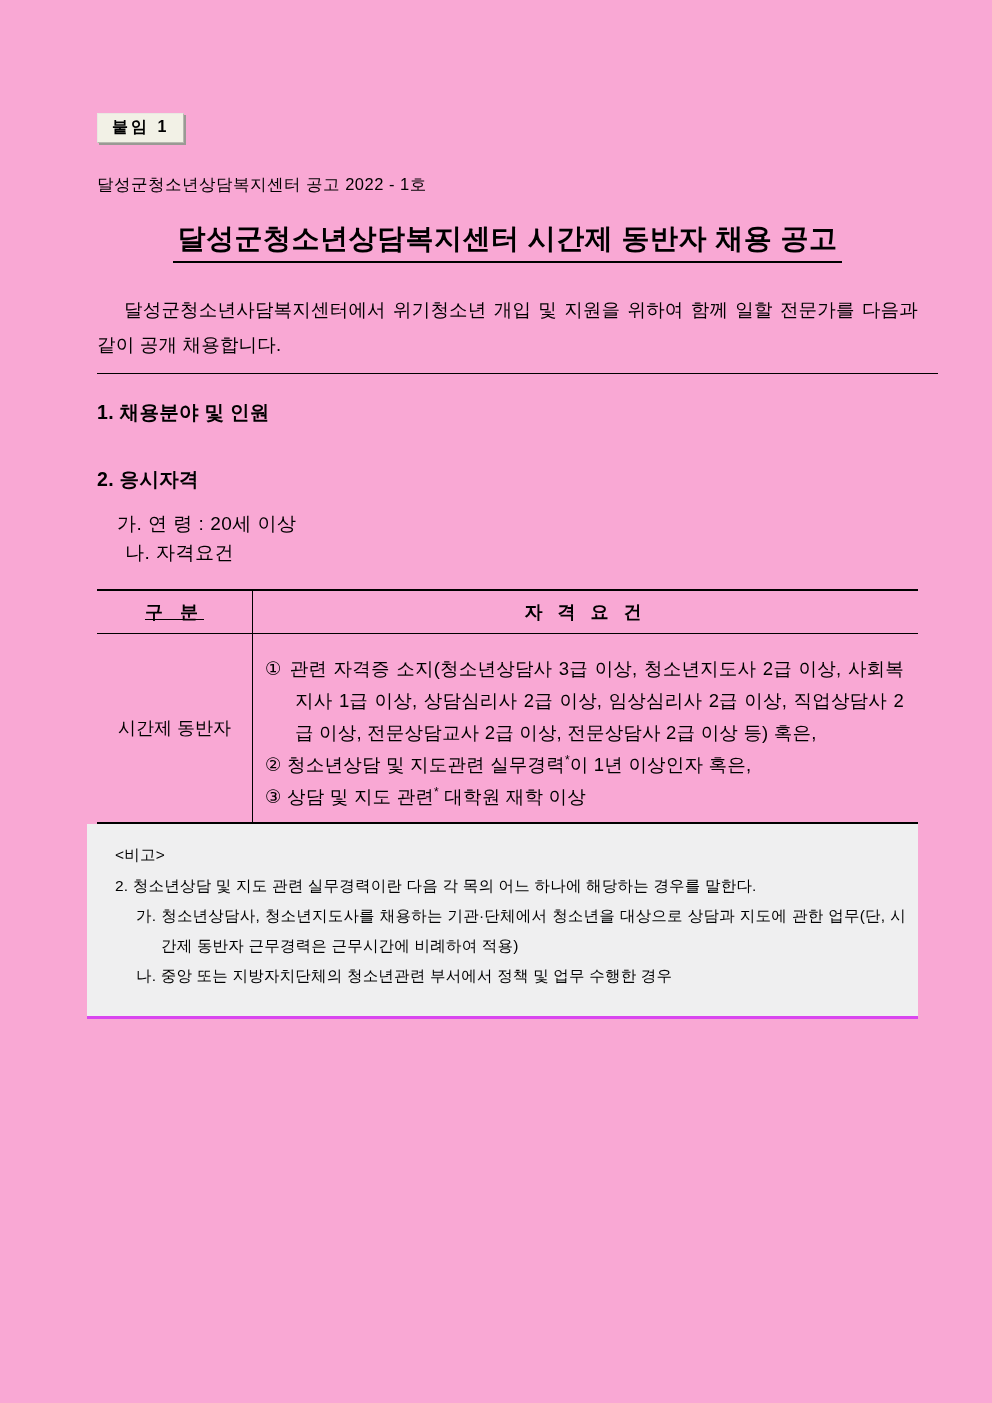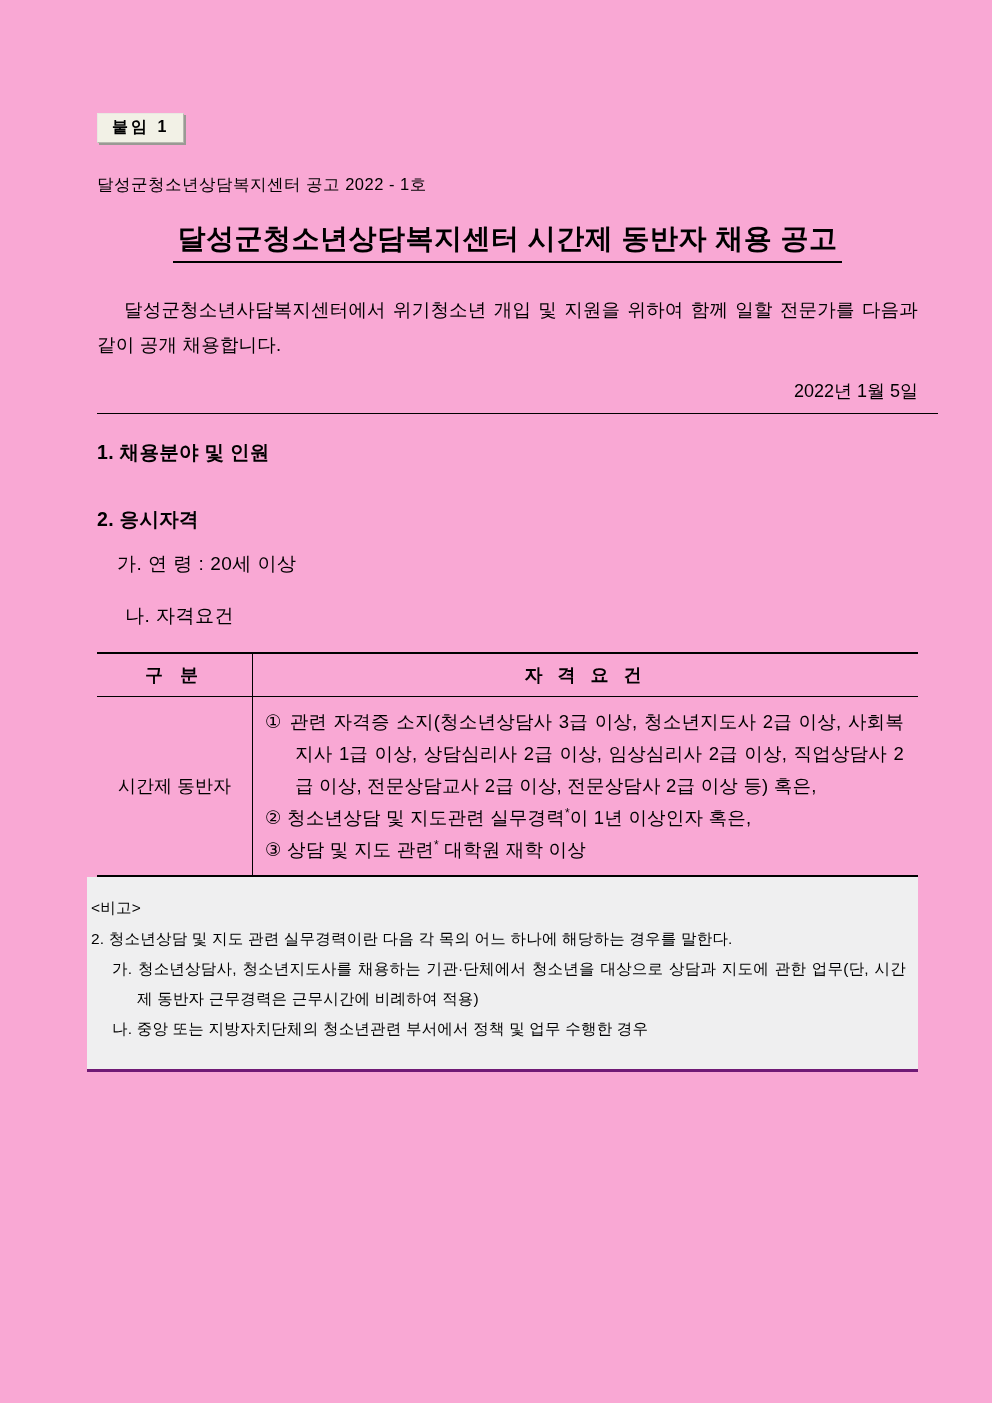--- a/index.html
+++ b/index.html
@@ -60,40 +60,40 @@
   }
   table.doc td{vertical-align:middle;text-align:center;}
   table.doc th + th, table.doc td + td{border-left:1.5px solid #000;}
   .t1-col-field{width:144px;}
   .t1-col-count{width:50px;}
   .t1-col-job{width:260px;}
   .t1-row td{height:96px;font-size:18px;line-height:1.55;}
   .count-cell{font-weight:700;}
   .duty-cell{text-align:left !important;padding-left:12px;}
   .sec2-item-a{margin-top:18px;margin-left:20px;font-size:19px;letter-spacing:.5px;}
-  .sec2-item-b{margin-top:26px;margin-left:28px;font-size:19px;letter-spacing:.5px;}
+  .sec2-item-b{margin-top:3px;margin-left:28px;font-size:19px;letter-spacing:.5px;}
   table.doc2{margin-top:23px;}
-  .t2-col-label{width:153px;}
+  .t2-col-label{width:153px;text-decoration:underline;}
   .t2-header-right{letter-spacing:5px;}
   .label-cell{font-size:18px;}
   .qual-cell{
     text-align:left !important;
-    padding:9px 14px 9px 12px;
+    padding:19px 14px 9px 12px;
     font-size:18.5px;line-height:1.73;
   }
   .qual-item{padding-left:30px;text-indent:-30px;text-align:justify;letter-spacing:.2px;}
   sup.star{font-size:12px;vertical-align:super;line-height:0;}
   
   .note-box{
     margin-left:-10px;
     width:calc(100% + 10px);
     box-sizing:border-box;
     background:#efeff0;
-    border-bottom:3px solid #701a75;
-    padding:16px 12px 26px 4px;
+    border-bottom:3px solid #d946ef;
+    padding:16px 12px 26px 28px;
     font-size:15.5px;line-height:1.92;
     letter-spacing:.2px;
   }
   .note-label{margin-bottom:2px;}
   .note-item{padding-left:21px;text-indent:-21px;text-align:justify;}
   .note-sub{padding-left:46px;text-indent:-25px;text-align:justify;}
 </style>
 </head>
 <body>
 
@@ -102,21 +102,20 @@
   <div class="badge">붙임 1</div>
 
   <div class="notice-no">달성군청소년상담복지센터 공고 2022 - 1호</div>
 
   <div class="title-wrap">
     <span class="title">달성군청소년상담복지센터 시간제 동반자 채용 공고</span>
   </div>
 
   <div class="intro">달성군청소년사담복지센터에서 위기청소년 개입 및 지원을 위하여 함께 일할 전문가를 다음과 같이 공개 채용합니다.</div>
 
-  <div class="date-line">2022년 1월 5일</div>
   <div class="sign-rule"></div>
 
   <div class="sec-heading">1. 채용분야 및 인원</div>
 
 
   <div class="sec-heading" style="margin-top:40px;">2. 응시자격</div>
   <div class="sec2-item-a">가. 연 령 : 20세 이상</div>
   <div class="sec2-item-b">나. 자격요건</div>
 
   <table class="doc doc2">

